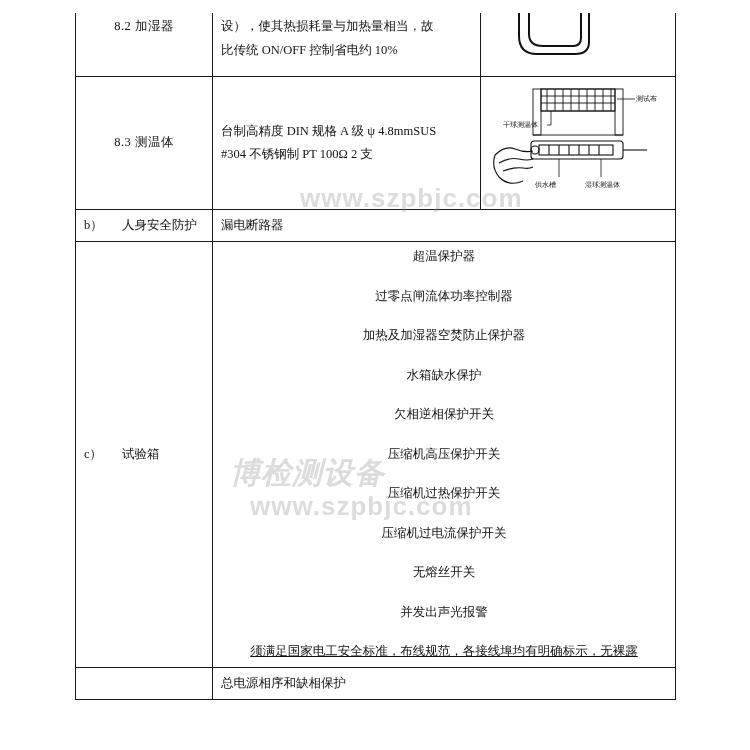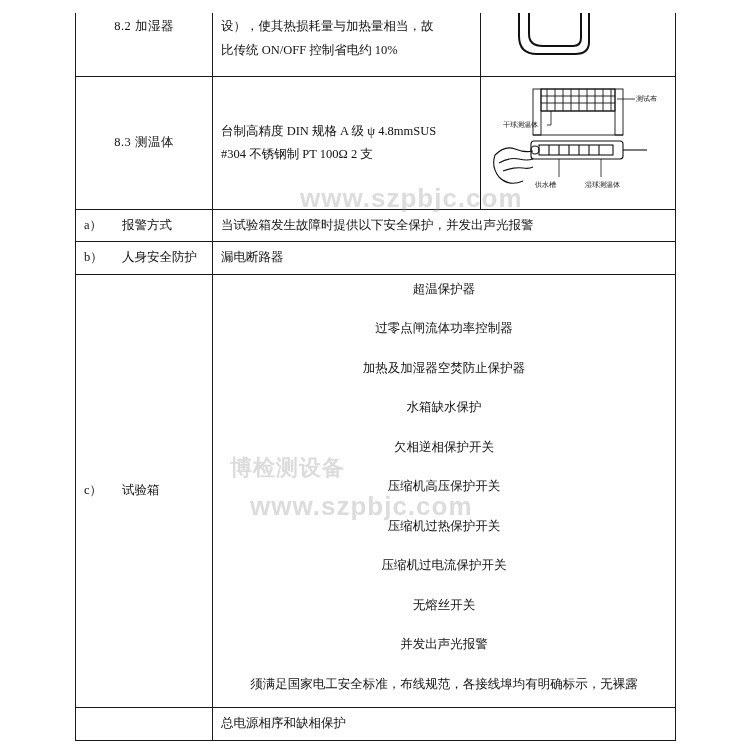--- a/index.html
+++ b/index.html
@@ -69,21 +69,21 @@
 
   .list-cell {
     padding: 10px 8px 10px 10px;
   }
   .list-cell .li {
     margin: 0 0 22px 0;
     line-height: 1.4;
     text-align: center;
   }
   .list-cell .li:last-child { margin-bottom: 0; }
-  .list-cell .li.tight { margin-bottom: 8px; }
+  .list-cell .li.tight { margin-bottom: 0; text-decoration: underline; }
 
   
   .img-cell {
     padding: 2px;
     text-align: center;
   }
   svg { display: block; margin: 0 auto; }
 
   
   .watermark {
@@ -103,22 +103,23 @@
   }
   .wm1 {
     left: 300px;
     top: 170px;
     font-size: 26px;
     letter-spacing: 1px;
   }
   .wm2 {
     left: 230px;
     top: 440px;
-    font-size: 22px;
+    font-size: 30px;
     letter-spacing: 1px;
+    font-style: italic;
   }
   .wm3 {
     left: 250px;
     top: 478px;
     font-size: 26px;
     letter-spacing: 1px;
   }
 </style>
 </head>
 <body>
@@ -210,26 +211,20 @@
               <text x="147" y="18">测试布</text>
               <text x="46" y="104">供水槽</text>
               <text x="96" y="104">湿球测温体</text>
             </g>
           </svg>
           </span>
         </td>
       </tr>
 
 
-      <tr>
-        <td class="abc-cell"><span class="mark">a）</span><span>报警方式</span></td>
-        <td class="body-cell" colspan="2">
-          <p>当试验箱发生故障时提供以下安全保护，并发出声光报警</p>
-        </td>
-      </tr>
 
       <tr>
         <td class="abc-cell"><span class="mark">b）</span><span>人身安全防护</span></td>
         <td class="body-cell" colspan="2">
           <p>漏电断路器</p>
         </td>
       </tr>
 
       <tr>
         <td class="abc-cell"><span class="mark">c）</span><span>试验箱</span></td>

